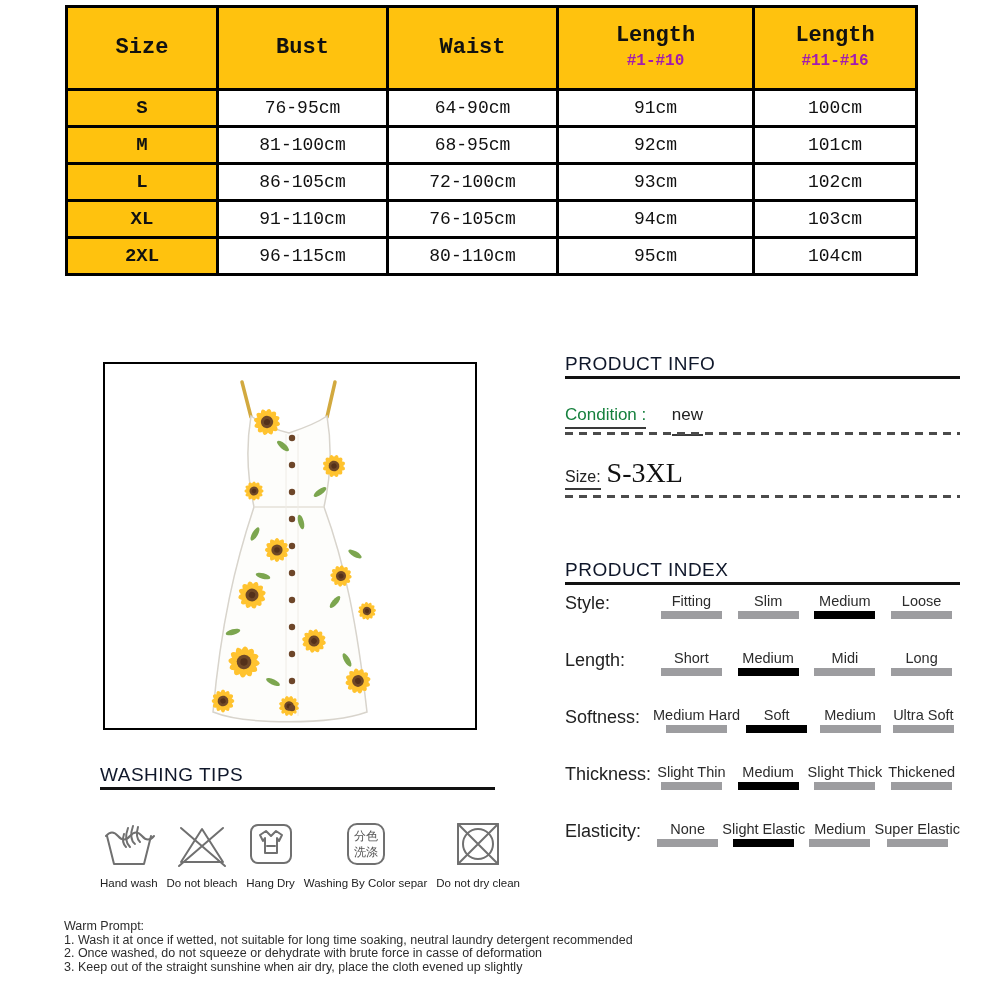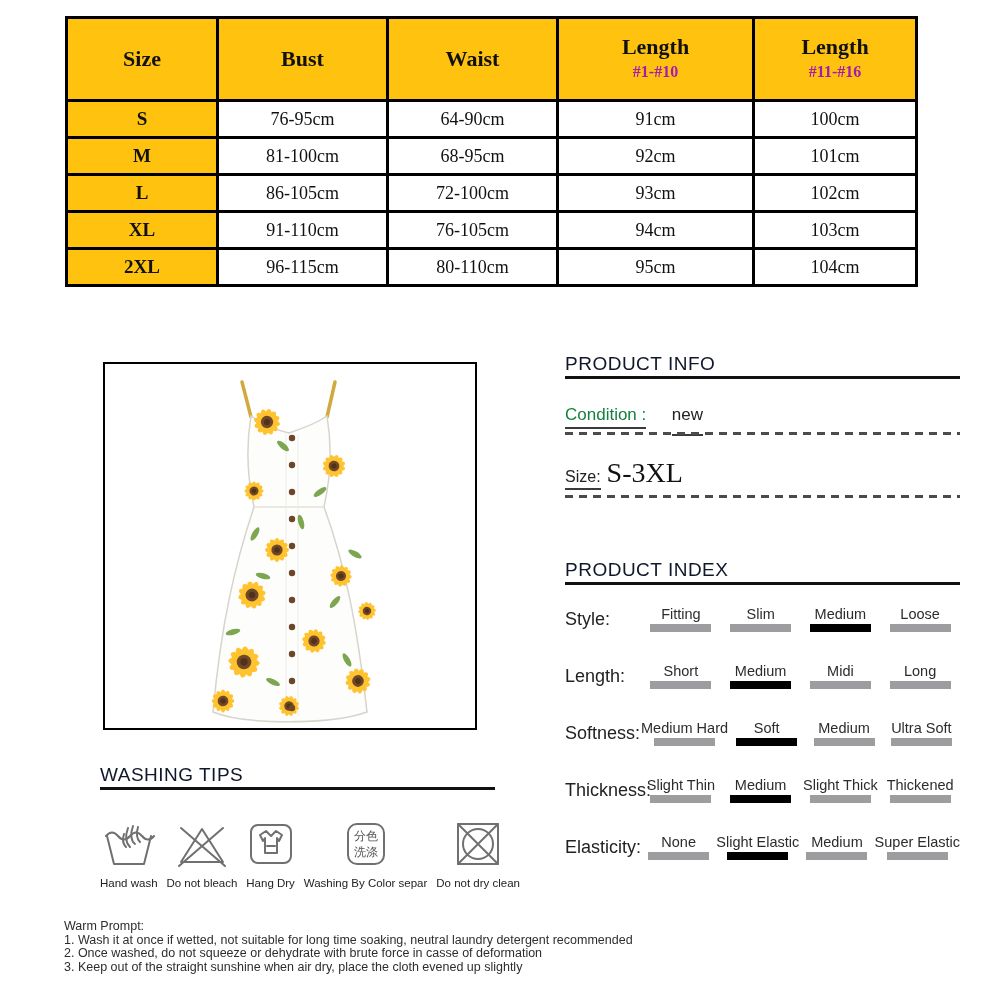--- a/index.html
+++ b/index.html
@@ -2,23 +2,23 @@
 <html><head>
 <meta charset="utf-8">
 <style>
   html,body{margin:0;padding:0;}
   body{
     width:1001px;height:1001px;position:relative;background:#ffffff;
     font-family:"Liberation Sans", sans-serif;color:#222;overflow:hidden;
   }
   
   .size-table{
-    position:absolute;left:65px;top:16px;
+    position:absolute;left:65px;top:5px;
     border-collapse:collapse;table-layout:fixed;
-    font-family:Liberation Serif, serif;
+    font-family:Liberation Mono, monospace;
   }
   .size-table,.size-table th,.size-table td{border:3px solid #000;}
   .size-table th{
     background:#FFC20E;height:80px;font-size:22px;font-weight:bold;color:#111;
     text-align:center;vertical-align:middle;padding:0;line-height:26px;
   }
   .size-table th .sub{color:#a21caf;font-size:16px;line-height:24px;}
   .size-table td{
     background:#fff;height:34px;font-size:18px;text-align:center;
     vertical-align:middle;padding:0;color:#111;
@@ -45,21 +45,21 @@
   .info-value{font-size:17px;color:#222;border-bottom:2px solid #3a3a3a;padding-bottom:10px;margin-left:21px;}
   .size-row{display:flex;align-items:baseline;margin-top:22px;padding-bottom:8px;}
   .size-row .small-label{font-size:16px;border-bottom:2px solid #3a3a3a;padding-bottom:2px;}
   .size-row .big-value{
     font-family:"Liberation Serif", serif;font-size:28px;color:#111;margin-left:6px;
     border-bottom:none;
   }
   
   .product-index{position:absolute;left:565px;top:560px;width:395px;}
   .pi-rows{margin-top:8px;}
-  .pi-row{display:flex;align-items:flex-end;height:57px;}
+  .pi-row{display:flex;align-items:flex-start;height:57px;gap:12px;}
   .pi-label{width:76px;font-size:18px;color:#222;padding-bottom:20px;white-space:nowrap;flex:none;}
   .pi-opts{flex:1;display:flex;}
   .pi-opt{flex:1;display:flex;flex-direction:column;align-items:center;justify-content:flex-end;padding-bottom:18px;}
   .pi-opt-text{font-size:14.5px;color:#2c2c2c;margin-bottom:2px;white-space:nowrap;}
   .pi-bar{width:61px;height:8px;background:#9D9DA0;}
   .pi-bar.selected{background:#000000;}
   
   .washing{position:absolute;left:100px;top:765px;width:420px;}
   .washing .section-heading{width:395px;}
   .wash-items{display:flex;justify-content:space-between;align-items:flex-end;margin-top:30px;width:420px;}

